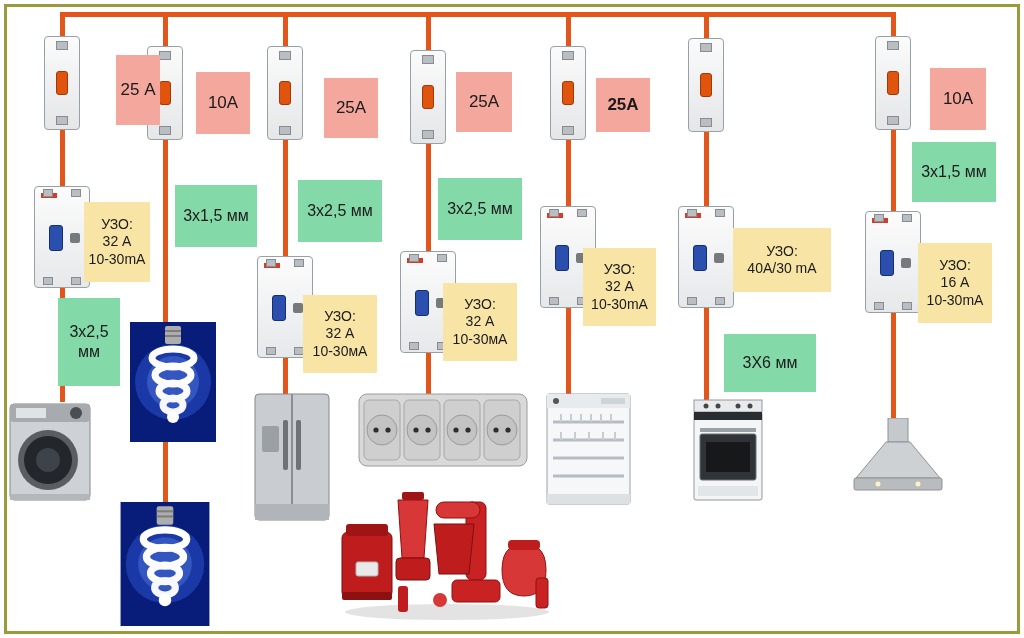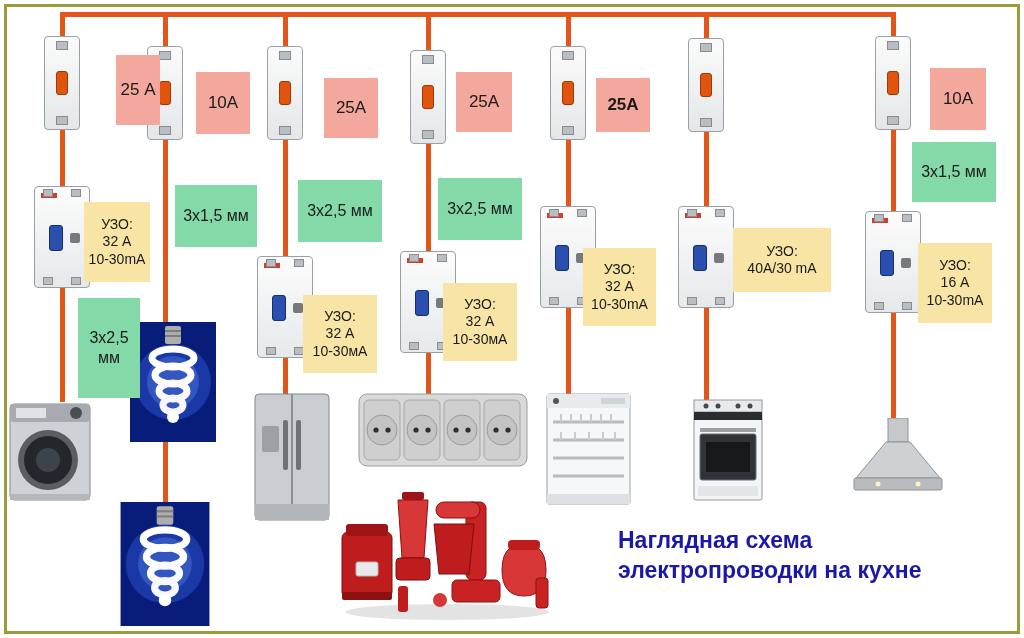--- a/index.html
+++ b/index.html
@@ -64,21 +64,21 @@
       <div class="term t-tr"></div>
     <div class="lever"></div>
       <div class="test"></div>
     <div class="term t-bl"></div>
       <div class="term t-br"></div>
   </div>
   <div class="label yellow" style="left:84px;top:202px;width:66px;height:80px;">УЗО:
 32 А
 10-30mA</div>
   <div class="wire" style="left:60px;top:286px;height:116px;"></div>
-  <div class="label green" style="left:78px;top:298px;width:62px;height:100px;">3x2,5
+  <div class="label green" style="left:58px;top:298px;width:62px;height:88px;">3x2,5
 мм</div>
   <div class="appliance" style="left:8px;top:398px;width:84px;height:104px;">
     <svg viewBox="0 0 84 104">
       <rect x="2" y="6" width="80" height="96" rx="4" fill="#ced1d5" stroke="#84888c"></rect>
       <rect x="2" y="6" width="80" height="18" rx="4" fill="#a7abaf"></rect>
       <rect x="8" y="10" width="30" height="10" fill="#e0e3e5"></rect>
       <circle cx="68" cy="15" r="6" fill="#4b4f53"></circle>
       <circle cx="40" cy="62" r="30" fill="#5a5e63"></circle>
       <circle cx="40" cy="62" r="24" fill="#23272c"></circle>
       <circle cx="40" cy="62" r="12" fill="#3c434b"></circle>
@@ -285,20 +285,21 @@
     <div class="term t-tl"></div>
       <div class="term t-tr"></div>
     <div class="lever"></div>
       <div class="test"></div>
     <div class="term t-bl"></div>
       <div class="term t-br"></div>
   </div>
   <div class="label yellow" style="left:733px;top:228px;width:98px;height:64px;">УЗО:
 40А/30 mA</div>
   <div class="wire" style="left:704px;top:306px;height:96px;"></div>
+  <div class="label green" style="left:724px;top:334px;width:92px;height:58px;">3Х6 мм</div>
   <div class="appliance" style="left:692px;top:398px;width:72px;height:104px;">
     <svg viewBox="0 0 72 104">
       <rect x="2" y="14" width="68" height="88" rx="2" fill="#f4f5f6" stroke="#95989b"></rect>
       <rect x="2" y="2" width="68" height="12" fill="#e8eaec" stroke="#95989b"></rect>
       <circle cx="14" cy="8" r="2.5" fill="#44484c"></circle>
         <circle cx="26" cy="8" r="2.5" fill="#44484c"></circle>
       <circle cx="46" cy="8" r="2.5" fill="#44484c"></circle>
         <circle cx="58" cy="8" r="2.5" fill="#44484c"></circle>
       <rect x="2" y="14" width="68" height="8" fill="#2a2d30"></rect>
       <rect x="8" y="30" width="56" height="4" fill="#9aa0a4"></rect>
@@ -333,15 +334,13 @@
   <div class="appliance" style="left:850px;top:418px;width:96px;height:90px;">
     <svg viewBox="0 0 96 90">
       <rect x="38" y="0" width="20" height="24" fill="#c6c9cc" stroke="#8f9296"></rect>
       <polygon points="36,24 60,24 90,60 6,60" fill="#ced1d4" stroke="#8f9296"></polygon>
       <rect x="4" y="60" width="88" height="12" rx="2" fill="#b9bcbf" stroke="#8f9296"></rect>
       <circle cx="28" cy="66" r="2.5" fill="#fff3c4"></circle>
       <circle cx="68" cy="66" r="2.5" fill="#fff3c4"></circle>
     </svg>
   </div>
 
-  <div class="title">Наглядная схема
-электропроводки на  кухне</div>
 </div>
 
 </body></html>

